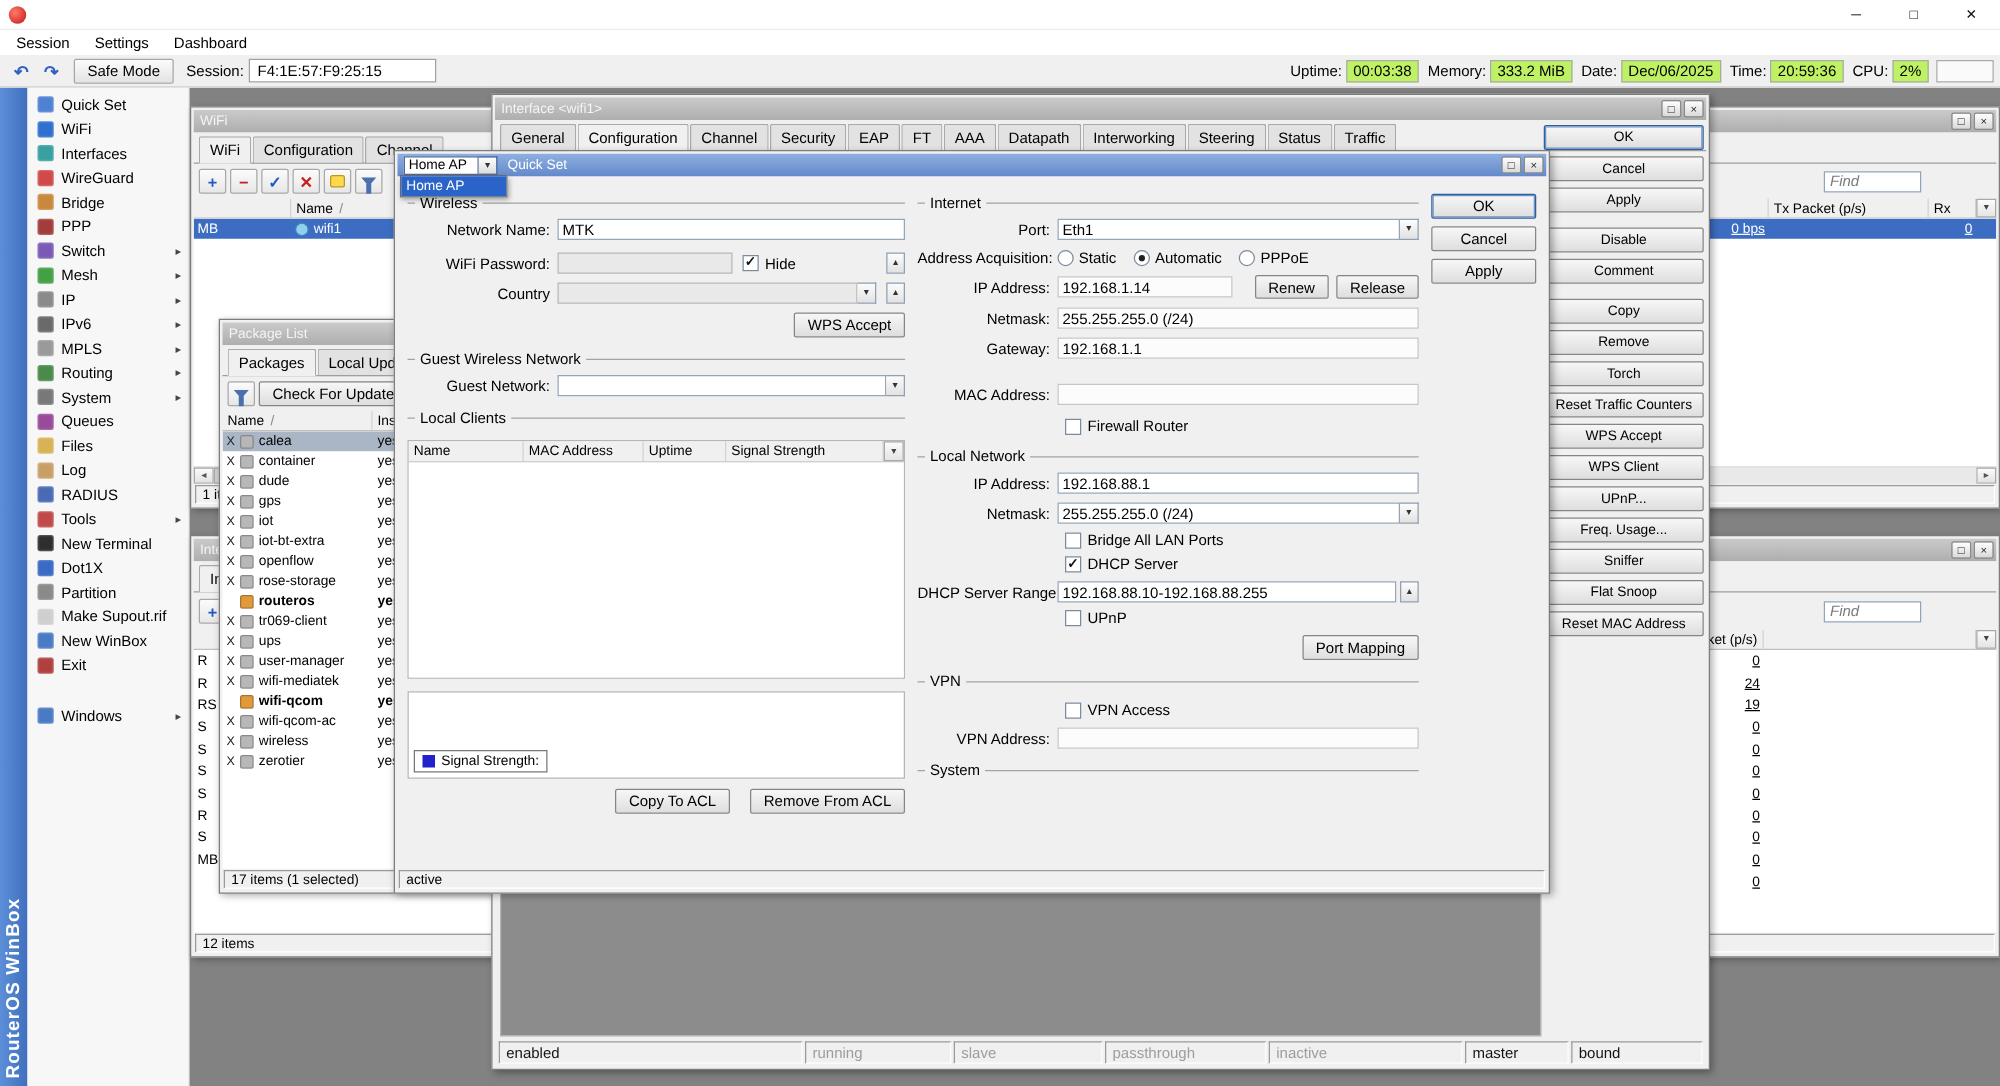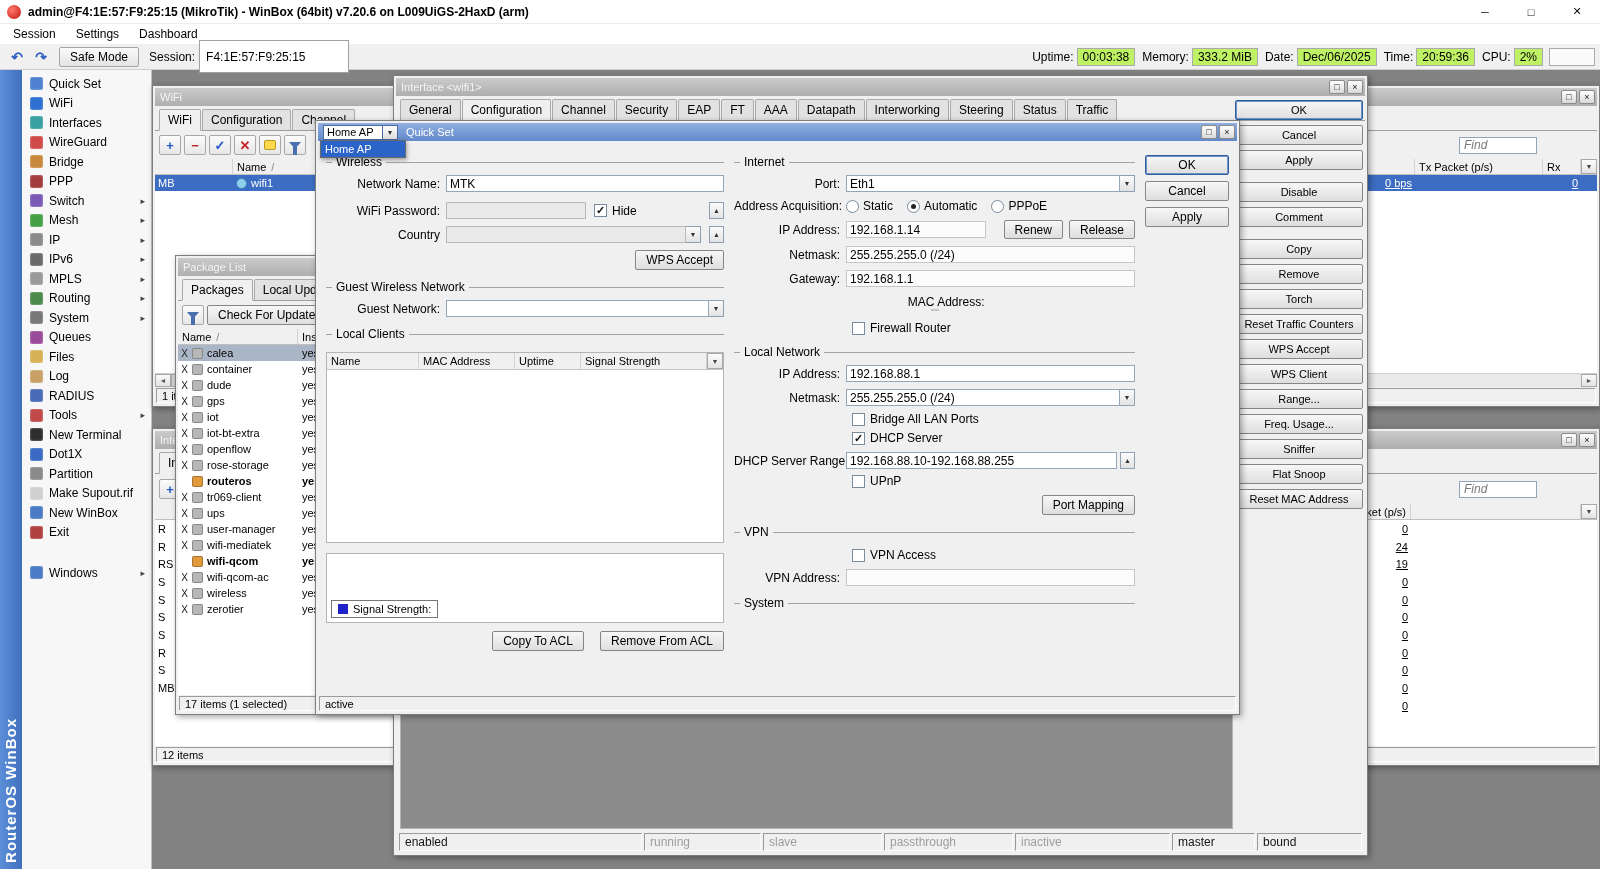--- a/index.html
+++ b/index.html
@@ -11,21 +11,21 @@
   .mt-logo{width:14px;height:14px;border-radius:50%;background:radial-gradient(circle at 35% 35%,#ff7b6b,#c41414);margin:0 7px;flex:none;}
   .app-title{font-weight:bold;font-size:12px;white-space:nowrap;}
   .caption-buttons{margin-left:auto;display:flex;height:100%;}
   .cap-btn{width:46px;display:flex;align-items:center;justify-content:center;font-size:11px;color:#111;}
   .menubar{position:absolute;left:0;top:24px;width:100%;height:20px;background:#fff;display:flex;align-items:center;padding-left:3px;z-index:20;}
   .menu-item{padding:2px 10px 3px;}
   .main-toolbar{position:absolute;left:0;top:44px;width:100%;height:26px;background:#f0f0f0;border-bottom:1px solid #cfcfcf;display:flex;align-items:center;padding:0 5px;z-index:20;}
   .tb-iconbtn{width:24px;height:20px;display:flex;align-items:center;justify-content:center;color:#3060c0;font-size:14px;font-weight:bold;}
   .safe-mode-btn{margin-left:6px;border:1px solid #a6a6a6;background:linear-gradient(#fbfbfb,#e3e3e3);height:20px;padding:0 10px;display:flex;align-items:center;border-radius:2px;}
   .session-field{margin-left:10px;display:flex;align-items:center;gap:4px;}
-  .session-field .sval{border:1px solid #a0a0a0;background:#fff;height:33px;display:flex;align-items:center;padding:0 6px;width:150px;}
+  .session-field .sval{border:1px solid #a0a0a0;background:#fff;height:19px;display:flex;align-items:center;padding:0 6px;width:150px;}
   .tb-right{margin-left:auto;display:flex;align-items:center;gap:7px;}
   .stat{display:flex;align-items:center;gap:3px;white-space:nowrap;}
   .stat .sval{border:1px solid #aaa;background:#bef264;height:18px;display:flex;align-items:center;padding:0 5px;}
   .net-indicator{width:46px;height:18px;border:1px solid #aaa;background:#fafafa;}
 
   .brand-strip{position:absolute;left:0;top:70px;width:22px;height:799px;background:linear-gradient(90deg,#5c8fd8,#3f6fbe);z-index:2;}
   .brand-text{position:absolute;left:2px;bottom:6px;writing-mode:vertical-rl;transform:rotate(180deg);color:#fff;font-size:15px;font-weight:bold;letter-spacing:1px;white-space:nowrap;}
   .sidebar{position:absolute;left:22px;top:70px;width:130px;height:799px;background:#f7f7f7;border-right:1px solid #bfbfbf;padding-top:4px;z-index:2;}
   .side-item{display:flex;align-items:center;height:19.5px;padding:0 6px 0 8px;gap:6px;}
   .side-item.gap{margin-top:21px;}
@@ -160,21 +160,20 @@
   .legend-chip{position:absolute;left:4px;bottom:4px;border:1px solid #777;background:#fff;display:flex;align-items:center;gap:5px;padding:2px 6px;font-size:11px;}
   .swatch{width:10px;height:10px;background:#2222cc;flex:none;}
   .acl-row{justify-content:flex-end;gap:16px;margin-top:8px;}
   .just-end{justify-content:flex-end;}
 </style>
 </head>
 <body>
 
 <div class="titlebar">
   <div class="mt-logo"></div>
-  <div class="app-title">admin@F4:1E:57:F9:25:15 (MikroTik) - WinBox (64bit) v7.20.6 on L009UiGS-2HaxD (arm)</div>
   <div class="caption-buttons">
     <div class="cap-btn">─</div>
     <div class="cap-btn">□</div>
     <div class="cap-btn">✕</div>
   </div>
 </div>
 
 <div class="menubar">
 
     <div class="menu-item">Session</div>
@@ -772,21 +771,21 @@
       <button class="btn side-btn">Remove</button>
 
       <button class="btn side-btn">Torch</button>
 
       <button class="btn side-btn">Reset Traffic Counters</button>
 
       <button class="btn side-btn">WPS Accept</button>
 
       <button class="btn side-btn">WPS Client</button>
 
-      <button class="btn side-btn">Range...</button>
+      <button class="btn side-btn">UPnP...</button>
 
       <button class="btn side-btn">Freq. Usage...</button>
 
       <button class="btn side-btn">Sniffer</button>
 
       <button class="btn side-btn">Flat Snoop</button>
 
       <button class="btn side-btn">Reset MAC Address</button>
     </div>
   <div class="iface-status">
@@ -931,21 +930,21 @@
         <button class="btn ml6" style="height:19px;">Release</button>
       </div>
       <div class="frow">
         <span class="flabel wr">Netmask:</span>
         <div class="field readonly flex1">255.255.255.0 (/24)</div>
       </div>
       <div class="frow">
         <span class="flabel wr">Gateway:</span>
         <div class="field readonly flex1">192.168.1.1</div>
       </div>
-      <div class="frow" style="margin-top:8px;flex-direction:column;">
+      <div class="frow" style="margin-top:20px;">
         <span class="flabel wr">MAC Address:</span>
         <div class="field readonly flex1"></div>
       </div>
       <div class="frow" style="margin-top:10px;">
         <span class="fsp-r"></span>
         <span class="checkbox"></span>
         <span class="cb-label">Firewall Router</span>
       </div>
 
       <div class="group">

